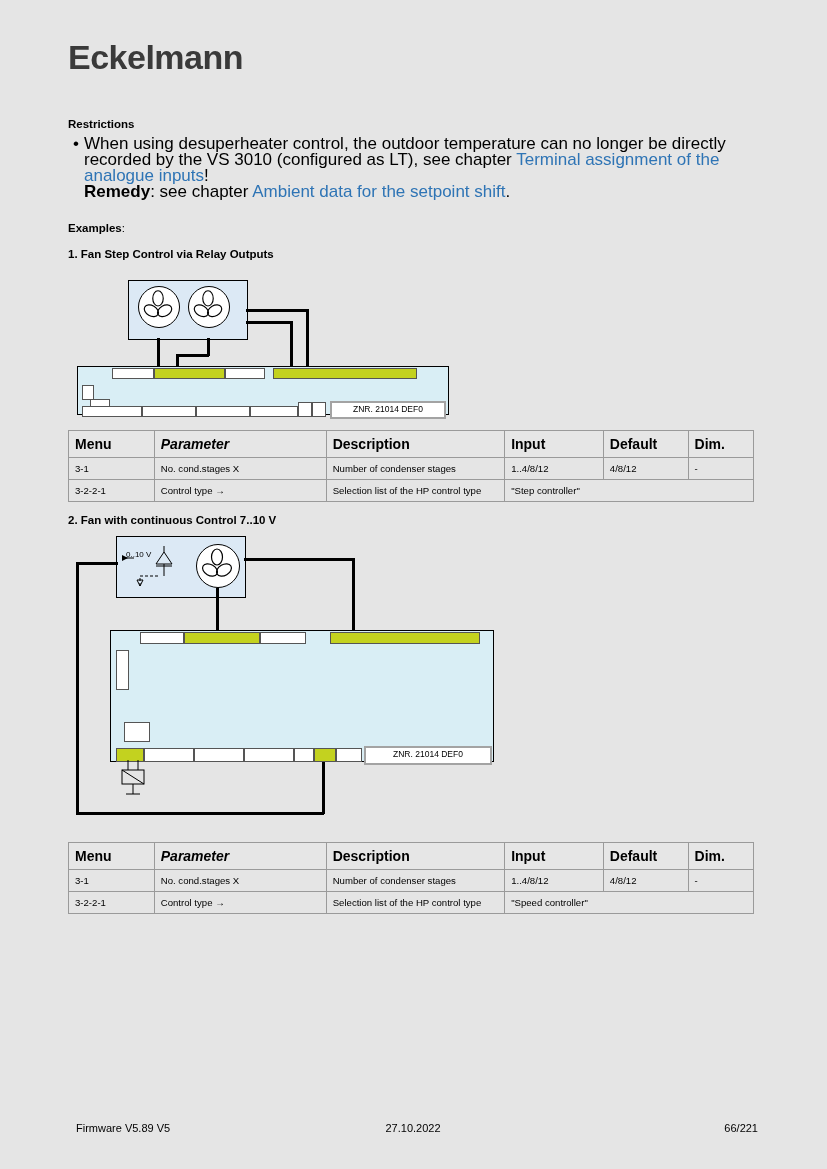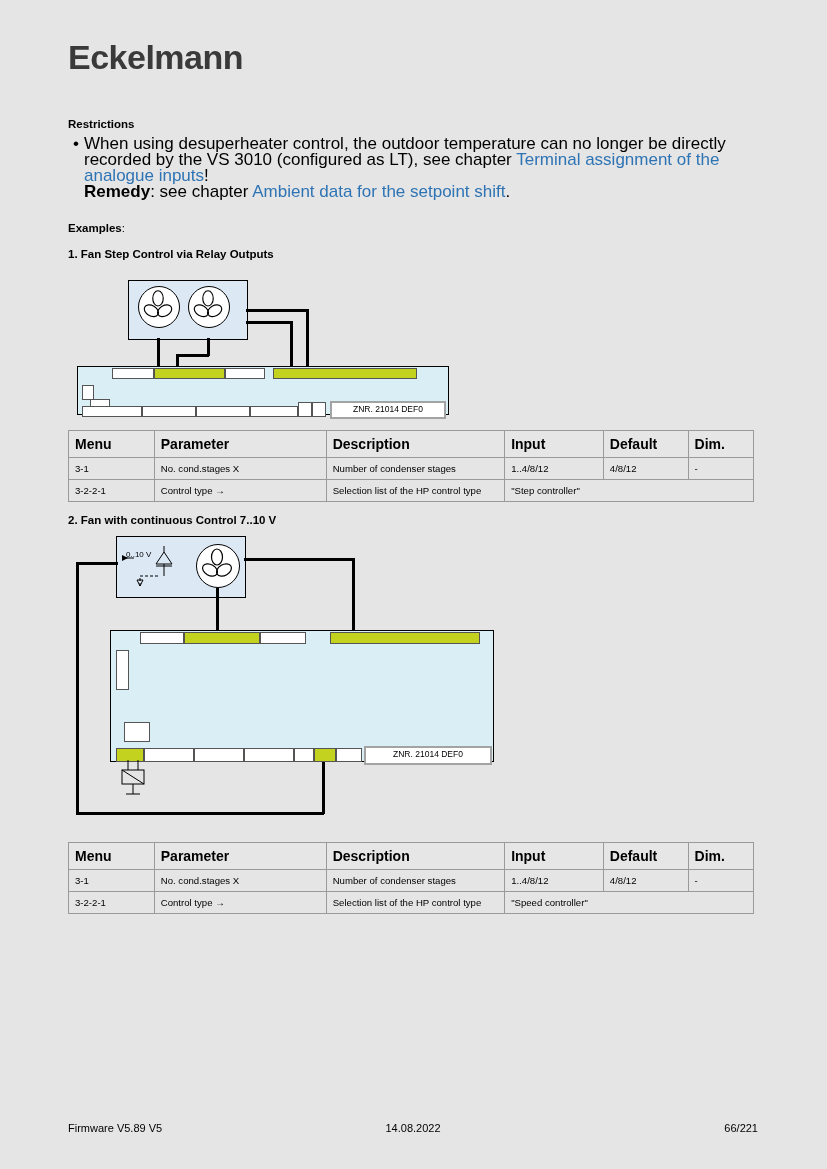--- a/index.html
+++ b/index.html
@@ -128,35 +128,35 @@
     padding: 5px 6px;
     text-align: left;
     vertical-align: top;
   }
   table.param th {
     background: #e6e6e6;
     font-weight: bold;
     font-size: 14px;
   }
   .col-menu { width: 82px; }
-  .col-param { width: 182px; }
+  .col-param { width: 182px; font-style: italic; }
   .col-desc { width: 188px; }
   .col-input { width: 98px; }
   .col-default { width: 78px; }
   .col-dim { width: 58px; }
   
   .footer {
     position: absolute;
     left: 68px;
     top: 1122px;
     width: 690px;
     font-size: 11px;
     color: #000;
   }
-  .footer .left { position: absolute; left: 0; text-align: center; }
+  .footer .left { position: absolute; left: 8px; text-align: center; }
   .footer .center { position: absolute; left: 0; width: 690px; text-align: center; }
   .footer .right { position: absolute; right: 0; }
   .small-label {
     position: absolute;
     font-size: 8px;
   }
   .vlabel {
     position: absolute;
     font-size: 6px;
     writing-mode: vertical-rl;
@@ -357,17 +357,17 @@
           <td>Selection list of the HP control type</td>
           <td colspan="3">"Speed controller"</td>
         </tr>
       </tbody>
     </table>
 
   </div>
 
   <div class="footer">
     <span class="left">Firmware V5.89 V5</span>
-    <span class="center">14.08.2022</span>
+    <span class="center">27.10.2022</span>
     <span class="right">66/221</span>
   </div>
 
 </div>
 
 </body></html>

